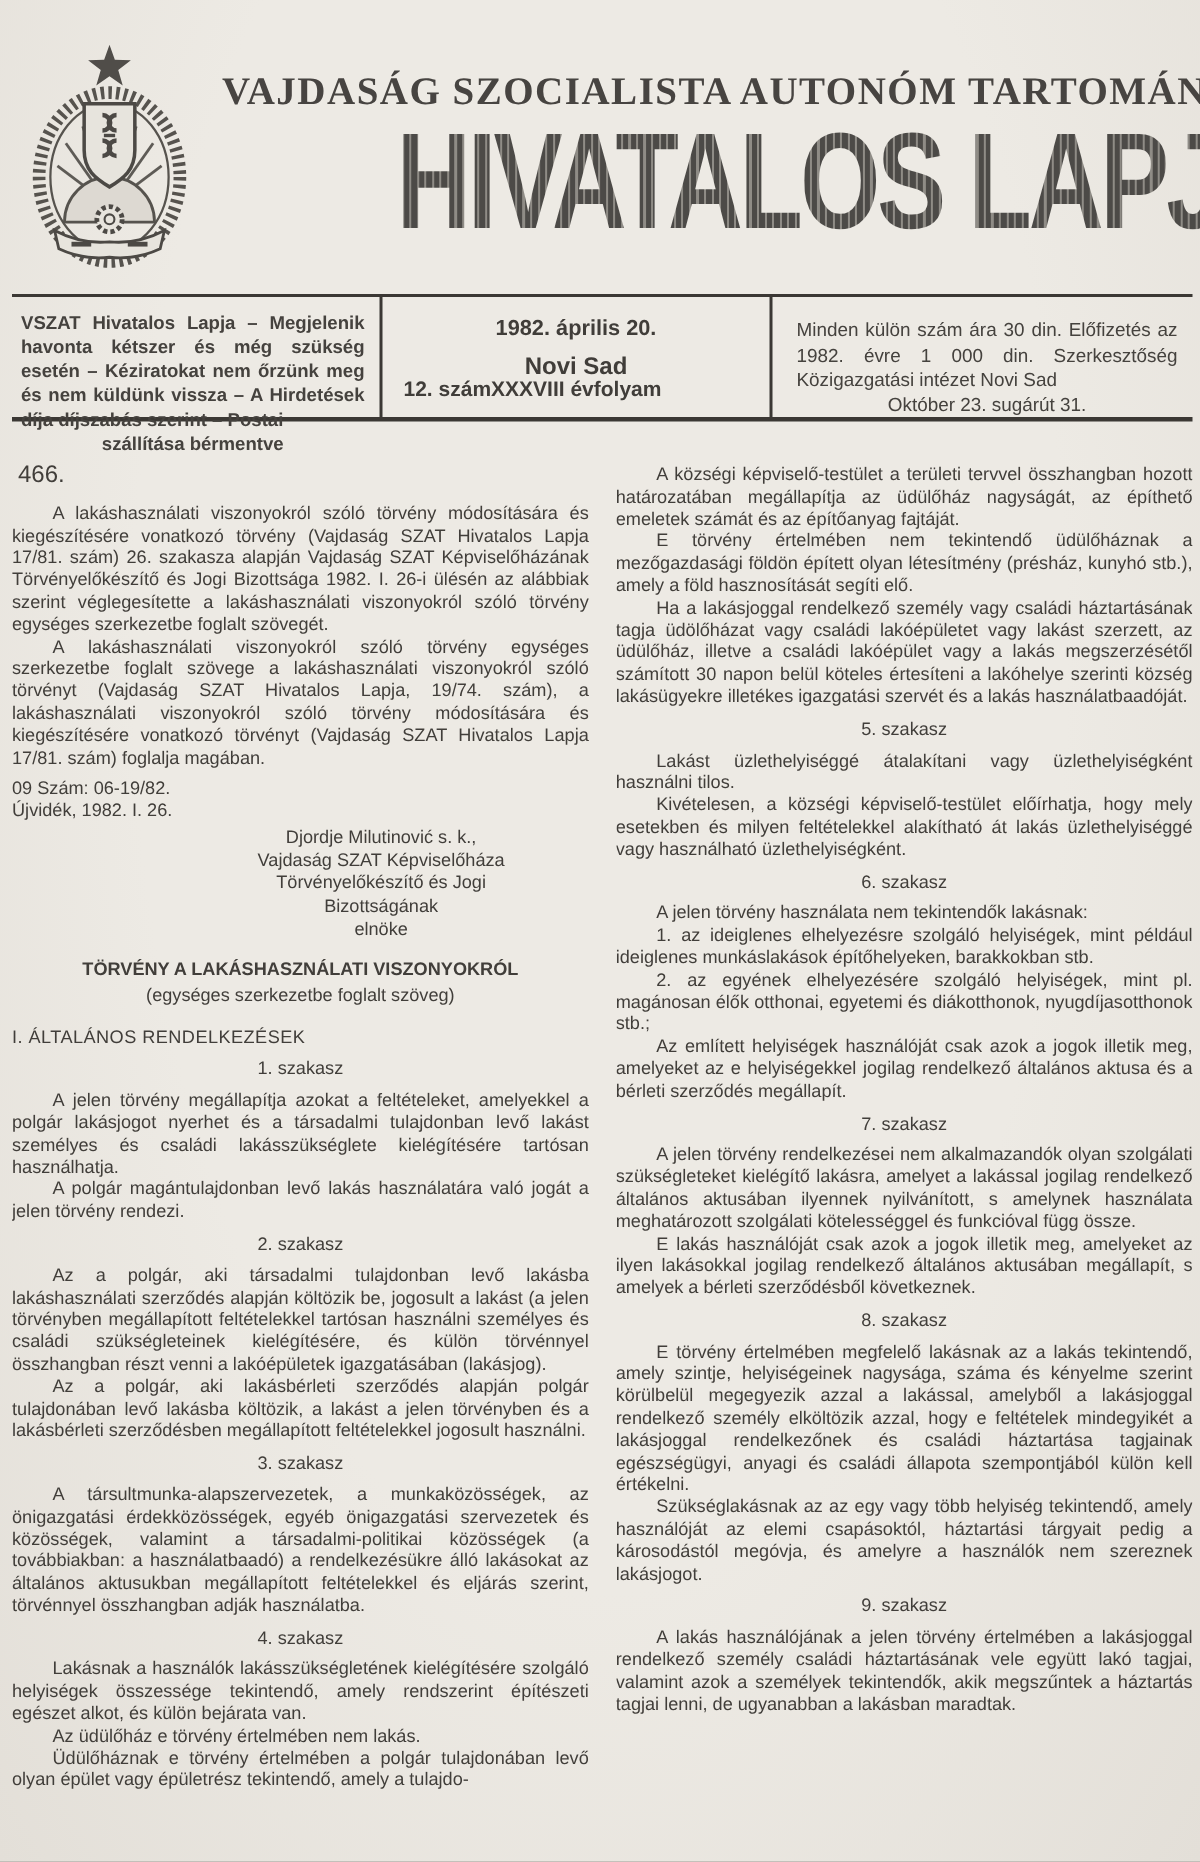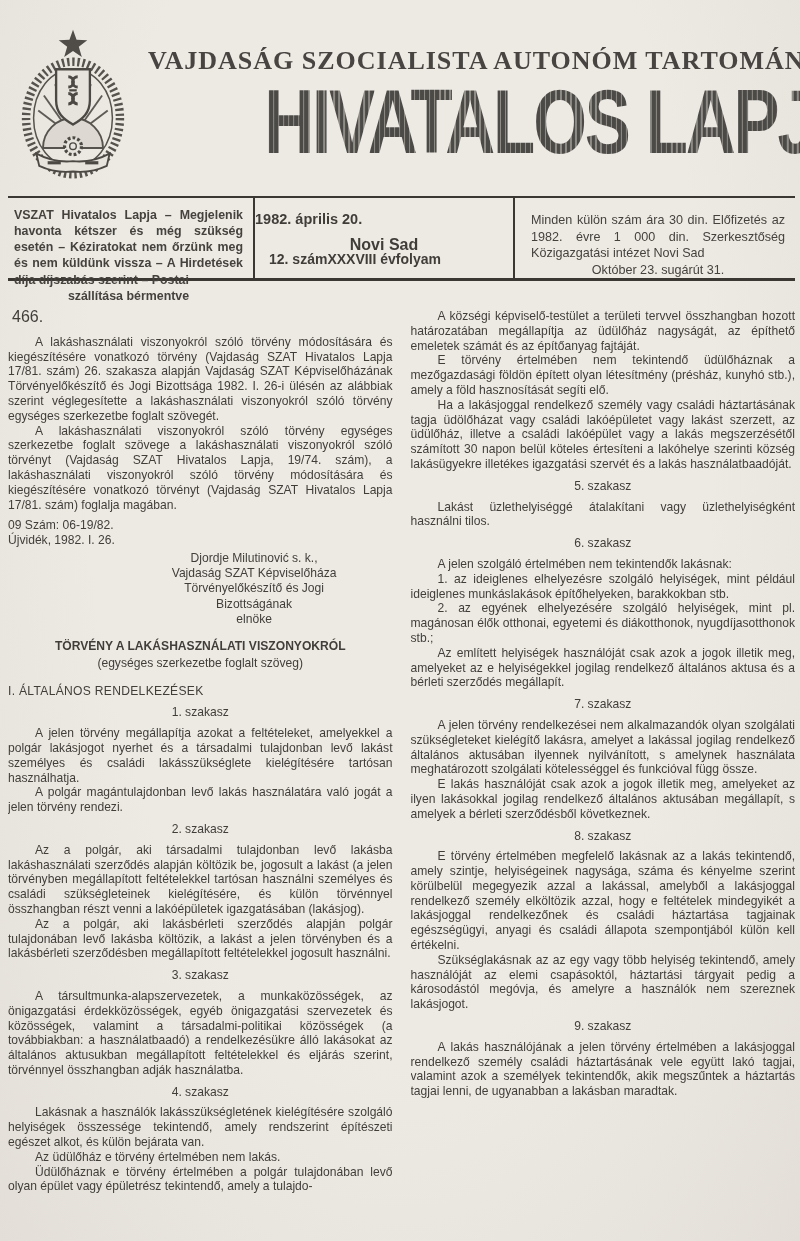--- a/index.html
+++ b/index.html
@@ -29,21 +29,21 @@
     border-top:2px solid #3b3834;border-bottom:3px solid #3b3834;
     display:flex;box-sizing:border-box;
   }
   .info-cell{box-sizing:border-box;}
   .info-left{
     width:247px;border-right:2px solid #3b3834;padding:9px 10px 4px 6px;
     font-size:12.4px;font-weight:bold;line-height:1.3;text-align:justify;color:#45423e;
   }
   .info-left .last-line{display:block;text-align:center;}
   .info-mid{width:260px;border-right:2px solid #3b3834;position:relative;font-weight:bold;color:#403d39;}
-  .info-date{text-align:left;margin-top:13px;font-size:14.5px;}
+  .info-date{text-align:center;margin-top:13px;font-size:14.5px;}
   .info-city{text-align:center;margin-top:9px;font-size:16px;}
   .info-issue-row{position:absolute;bottom:11px;left:14px;right:12px;display:flex;font-size:14px;}
   .info-right{flex:1;padding:14px 10px 0 16px;font-size:12.6px;line-height:1.32;text-align:justify;color:#45423e;}
   .info-right .last-line{display:block;text-align:center;}
   
   .body-cols{position:absolute;top:309px;left:8px;right:5px;bottom:4px;display:flex;gap:18px;}
   .col{width:calc(50% - 9px);overflow:hidden;font-size:12.1px;line-height:14.8px;text-align:justify;color:#413e3a;}
   .body-p{margin:0;text-indent:27px;}
   .no-indent{text-indent:0;}
   .artnum{font-weight:normal;font-size:16px;margin:1px 0 10px 4px;}
@@ -149,22 +149,23 @@
         <p class="body-p">Lakásnak a használók lakásszükségletének kielégítésére szolgáló helyiségek összessége tekintendő, amely rendszerint építészeti egészet alkot, és külön bejárata van.</p>
         <p class="body-p">Az üdülőház e törvény értelmében nem lakás.</p>
         <p class="body-p">Üdülőháznak e törvény értelmében a polgár tulajdonában levő olyan épület vagy épületrész tekintendő, amely a tulajdo-</p>
       </div>
     <div class="col" id="col-right">
         <p class="body-p">A községi képviselő-testület a területi tervvel összhangban hozott határozatában megállapítja az üdülőház nagyságát, az építhető emeletek számát és az építőanyag fajtáját.</p>
         <p class="body-p">E törvény értelmében nem tekintendő üdülőháznak a mezőgazdasági földön épített olyan létesítmény (présház, kunyhó stb.), amely a föld hasznosítását segíti elő.</p>
         <p class="body-p">Ha a lakásjoggal rendelkező személy vagy családi háztartásának tagja üdölőházat vagy családi lakóépületet vagy lakást szerzett, az üdülőház, illetve a családi lakóépület vagy a lakás megszerzésétől számított 30 napon belül köteles értesíteni a lakóhelye szerinti község lakásügyekre illetékes igazgatási szervét és a lakás használatbaadóját.</p>
         <div class="szakasz">5. szakasz</div>
         <p class="body-p">Lakást üzlethelyiséggé átalakítani vagy üzlethelyiségként használni tilos.</p>
+        <p class="body-p">Kivételesen, a községi képviselő-testület előírhatja, hogy mely esetekben és milyen feltételekkel alakítható át lakás üzlethelyiséggé vagy használható üzlethelyiségként.</p>
         <div class="szakasz">6. szakasz</div>
-        <p class="body-p">A jelen szolgáló értelmében nem tekintendők lakásnak:</p>
+        <p class="body-p">A jelen törvény használata nem tekintendők lakásnak:</p>
         <p class="body-p">1. az ideiglenes elhelyezésre szolgáló helyiségek, mint például ideiglenes munkáslakások építőhelyeken, barakkokban stb.</p>
         <p class="body-p">2. az egyének elhelyezésére szolgáló helyiségek, mint pl. magánosan élők otthonai, egyetemi és diákotthonok, nyugdíjasotthonok stb.;</p>
         <p class="body-p">Az említett helyiségek használóját csak azok a jogok illetik meg, amelyeket az e helyiségekkel jogilag rendelkező általános aktusa és a bérleti szerződés megállapít.</p>
         <div class="szakasz">7. szakasz</div>
         <p class="body-p">A jelen törvény rendelkezései nem alkalmazandók olyan szolgálati szükségleteket kielégítő lakásra, amelyet a lakással jogilag rendelkező általános aktusában ilyennek nyilvánított, s amelynek használata meghatározott szolgálati kötelességgel és funkcióval függ össze.</p>
         <p class="body-p">E lakás használóját csak azok a jogok illetik meg, amelyeket az ilyen lakásokkal jogilag rendelkező általános aktusában megállapít, s amelyek a bérleti szerződésből következnek.</p>
         <div class="szakasz">8. szakasz</div>
         <p class="body-p">E törvény értelmében megfelelő lakásnak az a lakás tekintendő, amely szintje, helyiségeinek nagysága, száma és kényelme szerint körülbelül megegyezik azzal a lakással, amelyből a lakásjoggal rendelkező személy elköltözik azzal, hogy e feltételek mindegyikét a lakásjoggal rendelkezőnek és családi háztartása tagjainak egészségügyi, anyagi és családi állapota szempontjából külön kell értékelni.</p>
         <p class="body-p">Szükséglakásnak az az egy vagy több helyiség tekintendő, amely használóját az elemi csapásoktól, háztartási tárgyait pedig a károsodástól megóvja, és amelyre a használók nem szereznek lakásjogot.</p>
         <div class="szakasz">9. szakasz</div>

